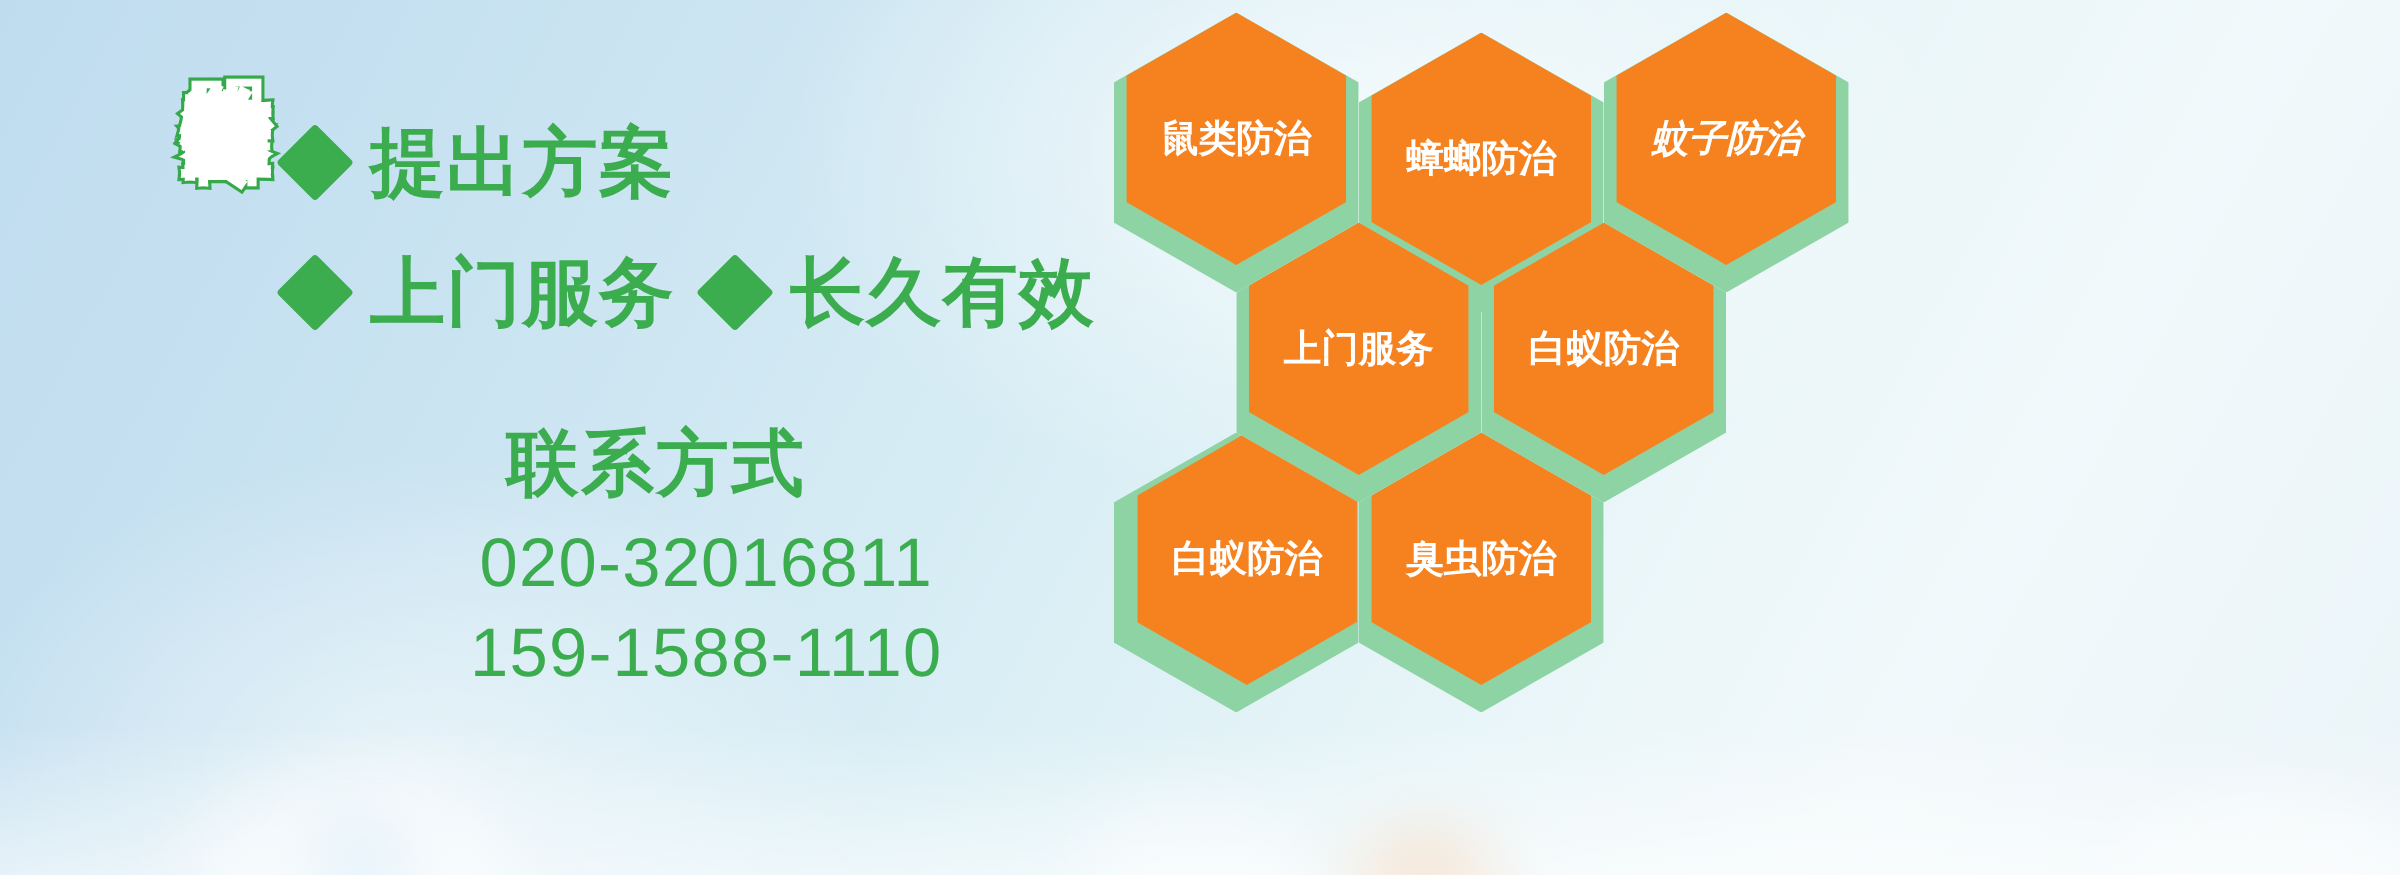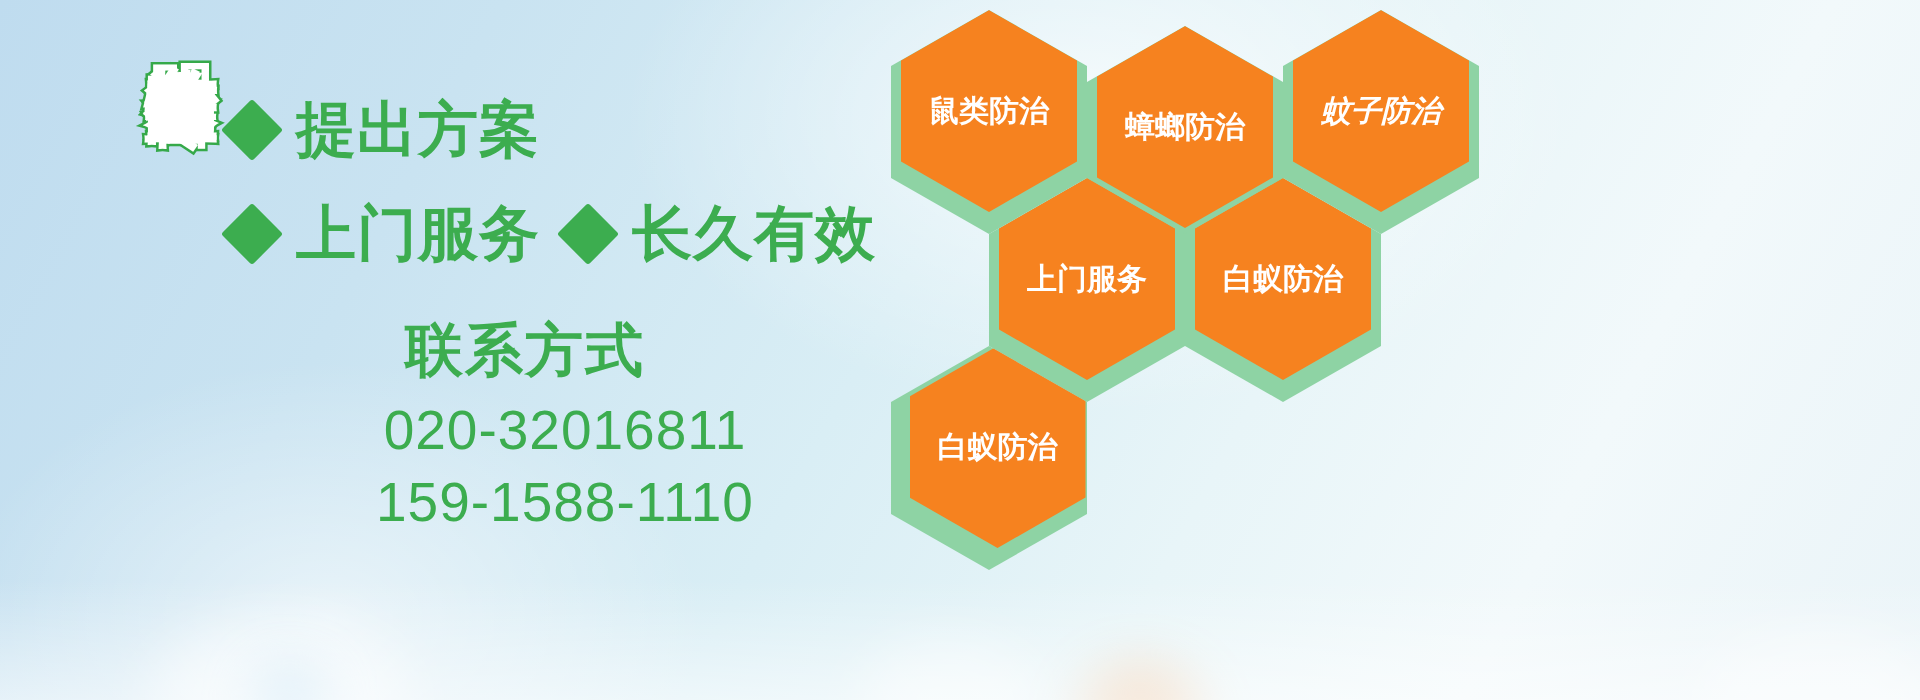--- a/index.html
+++ b/index.html
@@ -61,21 +61,21 @@
     border-radius:3px;
     flex:none;
   }
   .feature-label{
     font-size:60px; font-weight:bold; color:#3cad4f;
     letter-spacing:1px; white-space:nowrap;
   }
 
   
   #contact{
-    position:absolute; left:230px; top:312px; width:630px;
+    position:absolute; left:230px; top:332px; width:630px;
     text-align:center;
   }
   #contact-heading{
     font-size:58px; font-weight:bold; color:#3cad4f;
     letter-spacing:2px; margin-left:175px; text-align:left;
   }
   .phone{
     font-size:55px; color:#3cad4f; letter-spacing:1px;
     margin-top:8px; margin-left:40px;
   }
@@ -185,17 +185,22 @@
         <span class="hex-label">白蚁防治</span>
       </div>
     </div>
 
     <div class="hex r3c1">
       <div class="hex-inner">
         <span class="hex-label">白蚁防治</span>
       </div>
     </div>
 
+    <div class="hex r3c2">
+      <div class="hex-inner">
+        <span class="hex-label">臭虫防治</span>
+      </div>
+    </div>
 
 
   </div>
 
 </div>
 
 </body></html>

